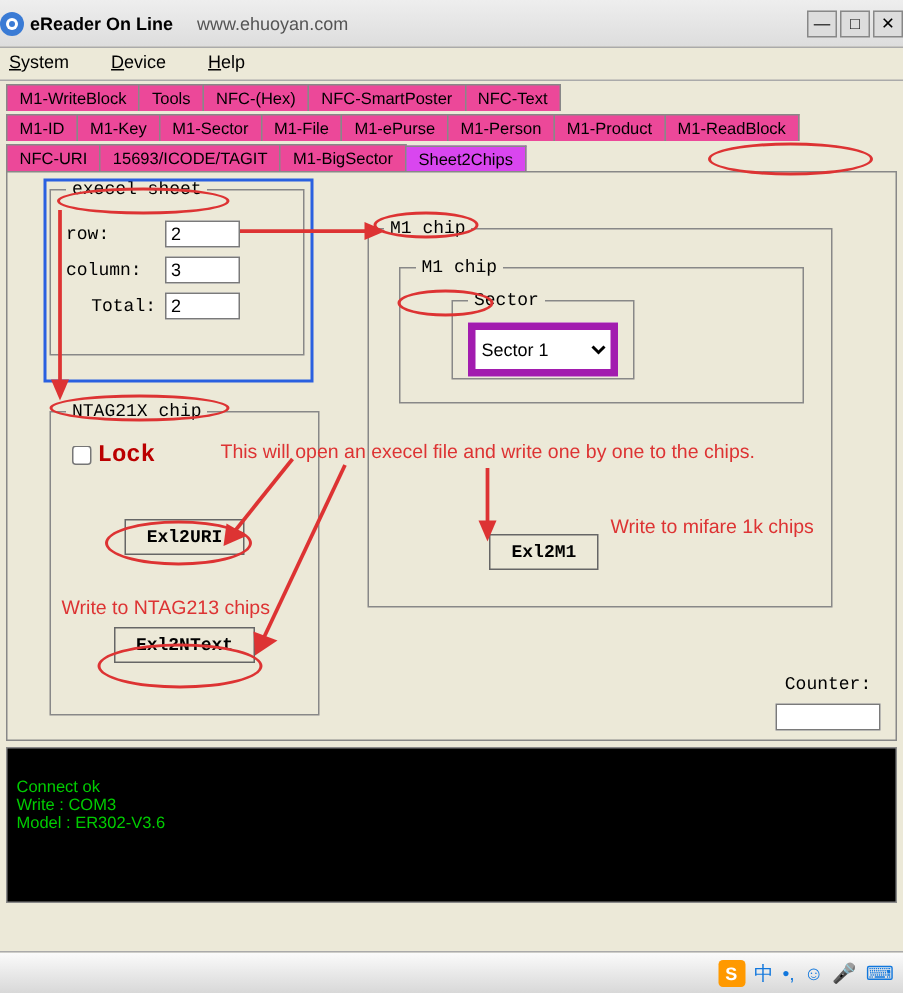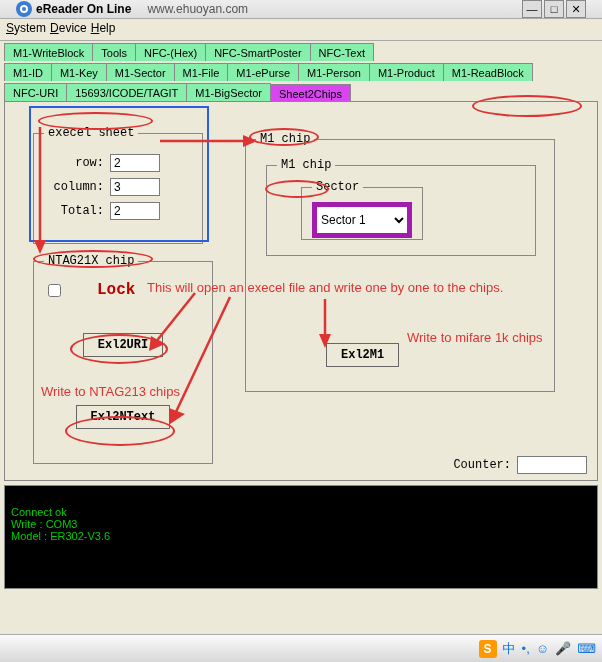--- a/index.html
+++ b/index.html
@@ -1,41 +1,41 @@
 <!DOCTYPE html>
 <html><head>
 <meta charset="utf-8">
 <style>
 * { box-sizing: border-box; margin: 0; padding: 0; font-family: "MS Sans Serif", Tahoma, sans-serif; }
 body { background: #ece9d8; width: 602px; height: 662px; overflow: hidden; }
-.titlebar { height: 19px; background: linear-gradient(#eee, #ddd); display:flex; align-items:center; padding:0 16px; font-size:12px; border-bottom:1px solid #aaa;}
+.titlebar { height: 32px; background: linear-gradient(#eee, #ddd); display:flex; align-items:center; padding:0 0; font-size:12px; border-bottom:1px solid #aaa;}
 .titlebar .icon { width:16px; height:16px; border-radius:50%; background:#3a7bd5; display:flex;align-items:center;justify-content:center; margin-right:4px;}
 .titlebar .icon svg{width:10px;height:10px;}
 .titlebar .title { font-weight:bold; }
 .titlebar .url { color:#555; margin-left:16px;}
 .titlebar .buttons{margin-left:auto;display:flex;gap:2px;}
 .tbtn{width:20px;height:18px;border:1px solid #888;background:#ddd;display:flex;align-items:center;justify-content:center;font-size:11px;}
-.menubar{height:22px;padding:2px 6px;font-size:12px;border-bottom:1px solid #aaa;display:flex;gap:4px;}
+.menubar{height:22px;padding:2px 6px;font-size:12px;border-bottom:1px solid #aaa;display:flex;gap:28px;}
 .menubar span{cursor:default;}
 .menubar span u{text-decoration:underline;}
 .tabrow{display:flex;flex-wrap:wrap;padding:2px 4px 0 4px;}
-.tab{border:1px solid #888;border-bottom:none;background:#86efac;padding:1px 8px;font-size:11px;white-space:nowrap;margin-right:-1px;height:18px;display:flex;align-items:center;}
+.tab{border:1px solid #888;border-bottom:none;background:#ec4899;padding:1px 8px;font-size:11px;white-space:nowrap;margin-right:-1px;height:18px;display:flex;align-items:center;}
 .tab.active{background:#d946ef;position:relative;top:1px;}
 .content{position:relative;background:#ece9d8;border:1px solid #888;margin:0 4px;height:380px;}
 fieldset{border:1px solid #888;position:absolute;padding:8px 10px;}
 legend{font-size:12px;padding:0 4px;font-family:"Courier New",monospace;}
 .lbl{font-size:12px;font-family:"Courier New",monospace;}
 .fld{display:flex;align-items:center;gap:6px;margin:6px 0;}
 input[type=text]{width:50px;height:18px;border:1px solid #7a7a7a;background:#fff;font-size:12px;padding:0 3px;}
 select{width:100px;height:36px;font-size:12px;border:5px solid #a21caf;background:#fff;}
 .btn{border:1px solid #666;background:#ece9d8;padding:4px 14px;font-size:12px;font-weight:bold;font-family:"Courier New",monospace;}
 .chk{display:flex;align-items:center;gap:4px;}
 .chk input{width:13px;height:13px;}
-.lock{color:#b00;font-weight:bold;font-family:"Courier New",monospace;margin-left:32px;}
-.counter{position:absolute;bottom:6px;right:10px;display:flex;align-items:center;gap:6px;}
+.lock{color:#b00;font-weight:bold;font-family:"Courier New",monospace;}
+.counter{position:absolute;bottom:6px;right:10px;display:flex;align-items:center;gap:6px;flex-direction:column;}
 .console{background:#000;color:#0c0;font-family:"Consolas",monospace;font-size:11px;padding:20px 6px;margin:4px 4px 0 4px;height:104px;border:1px solid #888;}
 .taskbar{position:absolute;bottom:0;right:0;height:28px;background:linear-gradient(#fbfbfb,#d8d8d8);width:100%;display:flex;align-items:center;justify-content:flex-end;padding:0 6px;gap:8px;border-top:1px solid #aaa;}
 .tray{display:flex;align-items:center;gap:6px;}
 .tray span{font-size:13px;color:#1177dd;}
 .s-icon{width:18px;height:18px;background:#f90;border-radius:3px;display:flex;align-items:center;justify-content:center;color:#fff;font-weight:bold;font-size:12px;}
 
 .ann{position:absolute;border:2px solid #d33;border-radius:50%;pointer-events:none;}
 .ann-text{position:absolute;color:#d33;font-size:13px;pointer-events:none;white-space:nowrap;}
 .ann-rect{position:absolute;border:2px solid #2a60e0;pointer-events:none;}
 svg.arrow{position:absolute;pointer-events:none;}
@@ -88,28 +88,28 @@
     <div class="tabrow">
       <div class="tab">NFC-URI</div>
       <div class="tab">15693/ICODE/TAGIT</div>
       <div class="tab">M1-BigSector</div>
       <div class="tab active">Sheet2Chips</div>
     </div>
   </div>
 
 <div class="content">
 
-  <fieldset style="left:28px;top:24px;width:170px;height:118px;">
+  <fieldset style="left:28px;top:4px;width:170px;height:118px;">
     <legend>execel sheet</legend>
     <div class="fld">
-      <span class="lbl" style="width:60px;text-align:right;">row:</span>
+      <span class="lbl" style="width:60px;text-align:left;">row:</span>
       <input type="text" value="2" style="">
     </div>
     <div class="fld">
-      <span class="lbl" style="width:60px;text-align:right;">column:</span>
+      <span class="lbl" style="width:60px;">column:</span>
       <input type="text" value="3" style="">
     </div>
     <div class="fld">
       <span class="lbl" style="width:60px;text-align:right;">Total:</span>
       <input type="text" value="2" style="">
     </div>
   </fieldset>
 
   <fieldset style="left:28px;top:152px;width:180px;height:210px;">
     <legend>NTAG21X chip</legend>

